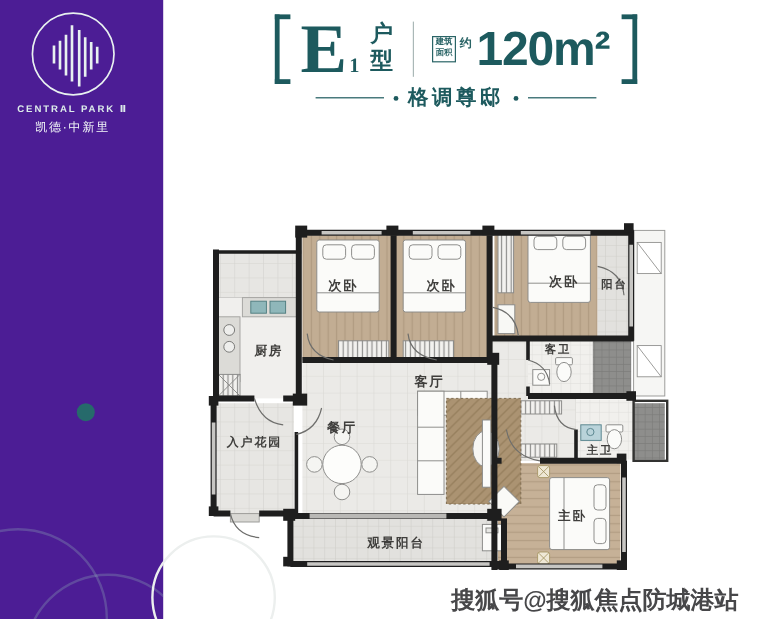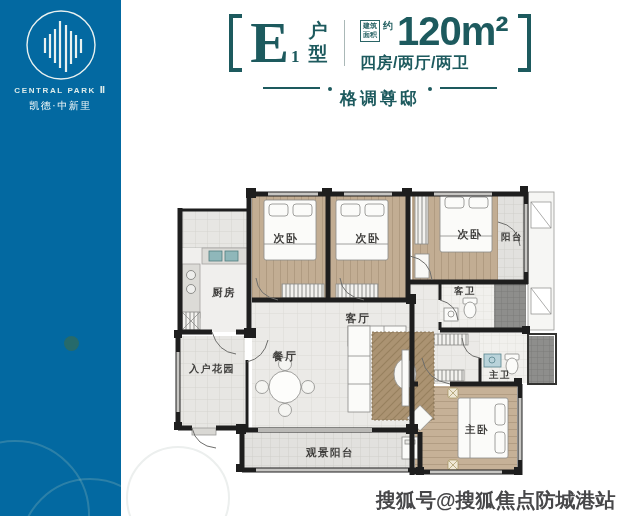--- a/index.html
+++ b/index.html
@@ -1,21 +1,21 @@
 <!DOCTYPE html>
 <html><head>
 <meta charset="utf-8">
 <style>
   * { margin:0; padding:0; box-sizing:border-box; }
   html,body { width:639px; height:516px; }
   body { font-family:"Liberation Sans","DejaVu Sans",sans-serif; background:#ffffff; }
   .page { position:relative; width:639px; height:516px; background:#ffffff; overflow:hidden; }
 
   
-  .sidebar { position:absolute; left:0; top:0; width:121px; height:516px; background:#0369a1; overflow:hidden; }
+  .sidebar { position:absolute; left:0; top:0; width:136px; height:516px; background:#4c1d95; overflow:hidden; }
   .logo-block { position:absolute; top:8px; left:0; width:121px; text-align:center; }
   .logo-circle { display:block; margin:0 auto; }
   .logo-en { margin-top:4px; font-size:8px; letter-spacing:1.6px; color:#dcebea; font-weight:600; }
   .logo-cn { margin-top:4px; font-size:10px; letter-spacing:1.5px; color:#f4faf9; font-weight:400; }
   .side-dot { position:absolute; left:64px; top:336px; width:15px; height:15px; border-radius:50%; background:#266a6b; }
   .side-circle { position:absolute; border:2px solid rgba(150,190,186,0.28); border-radius:50%; }
   .c1 { width:150px; height:150px; left:-60px; top:440px; }
   .c2 { width:140px; height:140px; left:20px; top:478px; }
 
   
@@ -32,21 +32,21 @@
   .big-e { font-family:"Liberation Serif","DejaVu Serif",serif; font-size:58px; line-height:0.82; font-weight:700; color:#1d5a5e; }
   .e-sub { font-family:"Liberation Serif","DejaVu Serif",serif; font-size:17px; font-weight:700; color:#1d5a5e; margin-left:2px; }
   .unit-chars { margin-left:9px; display:flex; flex-direction:column; font-size:19px; font-weight:800; color:#1d5a5e; line-height:1.2; letter-spacing:1px; }
   .vline { width:1.5px; height:46px; background:#aab8b7; margin:0 15px; }
   .area-block { display:flex; flex-direction:column; }
   .area-top { display:flex; align-items:center; }
   .area-note { border:1.2px solid #2a6466; padding:1px 2px; font-size:7px; line-height:1.25; text-align:center; color:#2a6466; font-weight:700; }
   .approx { font-size:10px; font-weight:700; color:#2a6466; margin:0 4px 10px 3px; }
   .area-value { font-family:Liberation Sans, sans-serif; font-size:40px; font-weight:700; line-height:0.95; letter-spacing:-1px; color:#1d5a5e; }
   .layout-spec { font-size:16px; font-weight:800; letter-spacing:0.5px; margin-top:3px; color:#1d5a5e; }
-  .tagline-row { margin-top:13px; display:flex; gap:8px; }
+  .tagline-row { display:flex; align-items:center; gap:8px; }
   .tl { width:57px; height:1.5px; background:#1d5a5e; }
   .td { width:4px; height:4px; border-radius:50%; background:#1d5a5e; }
   .tag-text { font-size:17px; font-weight:800; letter-spacing:3px; color:#1d5a5e; }
 
   
   .plan { position:absolute; left:172px; top:160px; z-index:1; }
   .plan text { font-family:"Liberation Sans","DejaVu Sans",sans-serif; fill:#3f3e3c; font-weight:700; }
 
   
   .watermark { position:absolute; left:376px; top:487px; z-index:5; font-size:20px; font-weight:700;
@@ -97,21 +97,20 @@
       <div class="vline"></div>
       <div class="area-block">
         <div class="area-top">
           <div class="area-note">
             <div>建筑</div>
             <div>面积</div>
           </div>
           <span class="approx">约</span>
           <span class="area-value">120m²</span>
         </div>
-        <div class="layout-spec">四房/两厅/两卫</div>
       </div>
       <div class="bracket right"></div>
     </div>
     <div class="tagline-row">
       <div class="tl"></div>
       <div class="td"></div>
       <div class="tag-text">格调尊邸</div>
       <div class="td"></div>
       <div class="tl"></div>
     </div>

